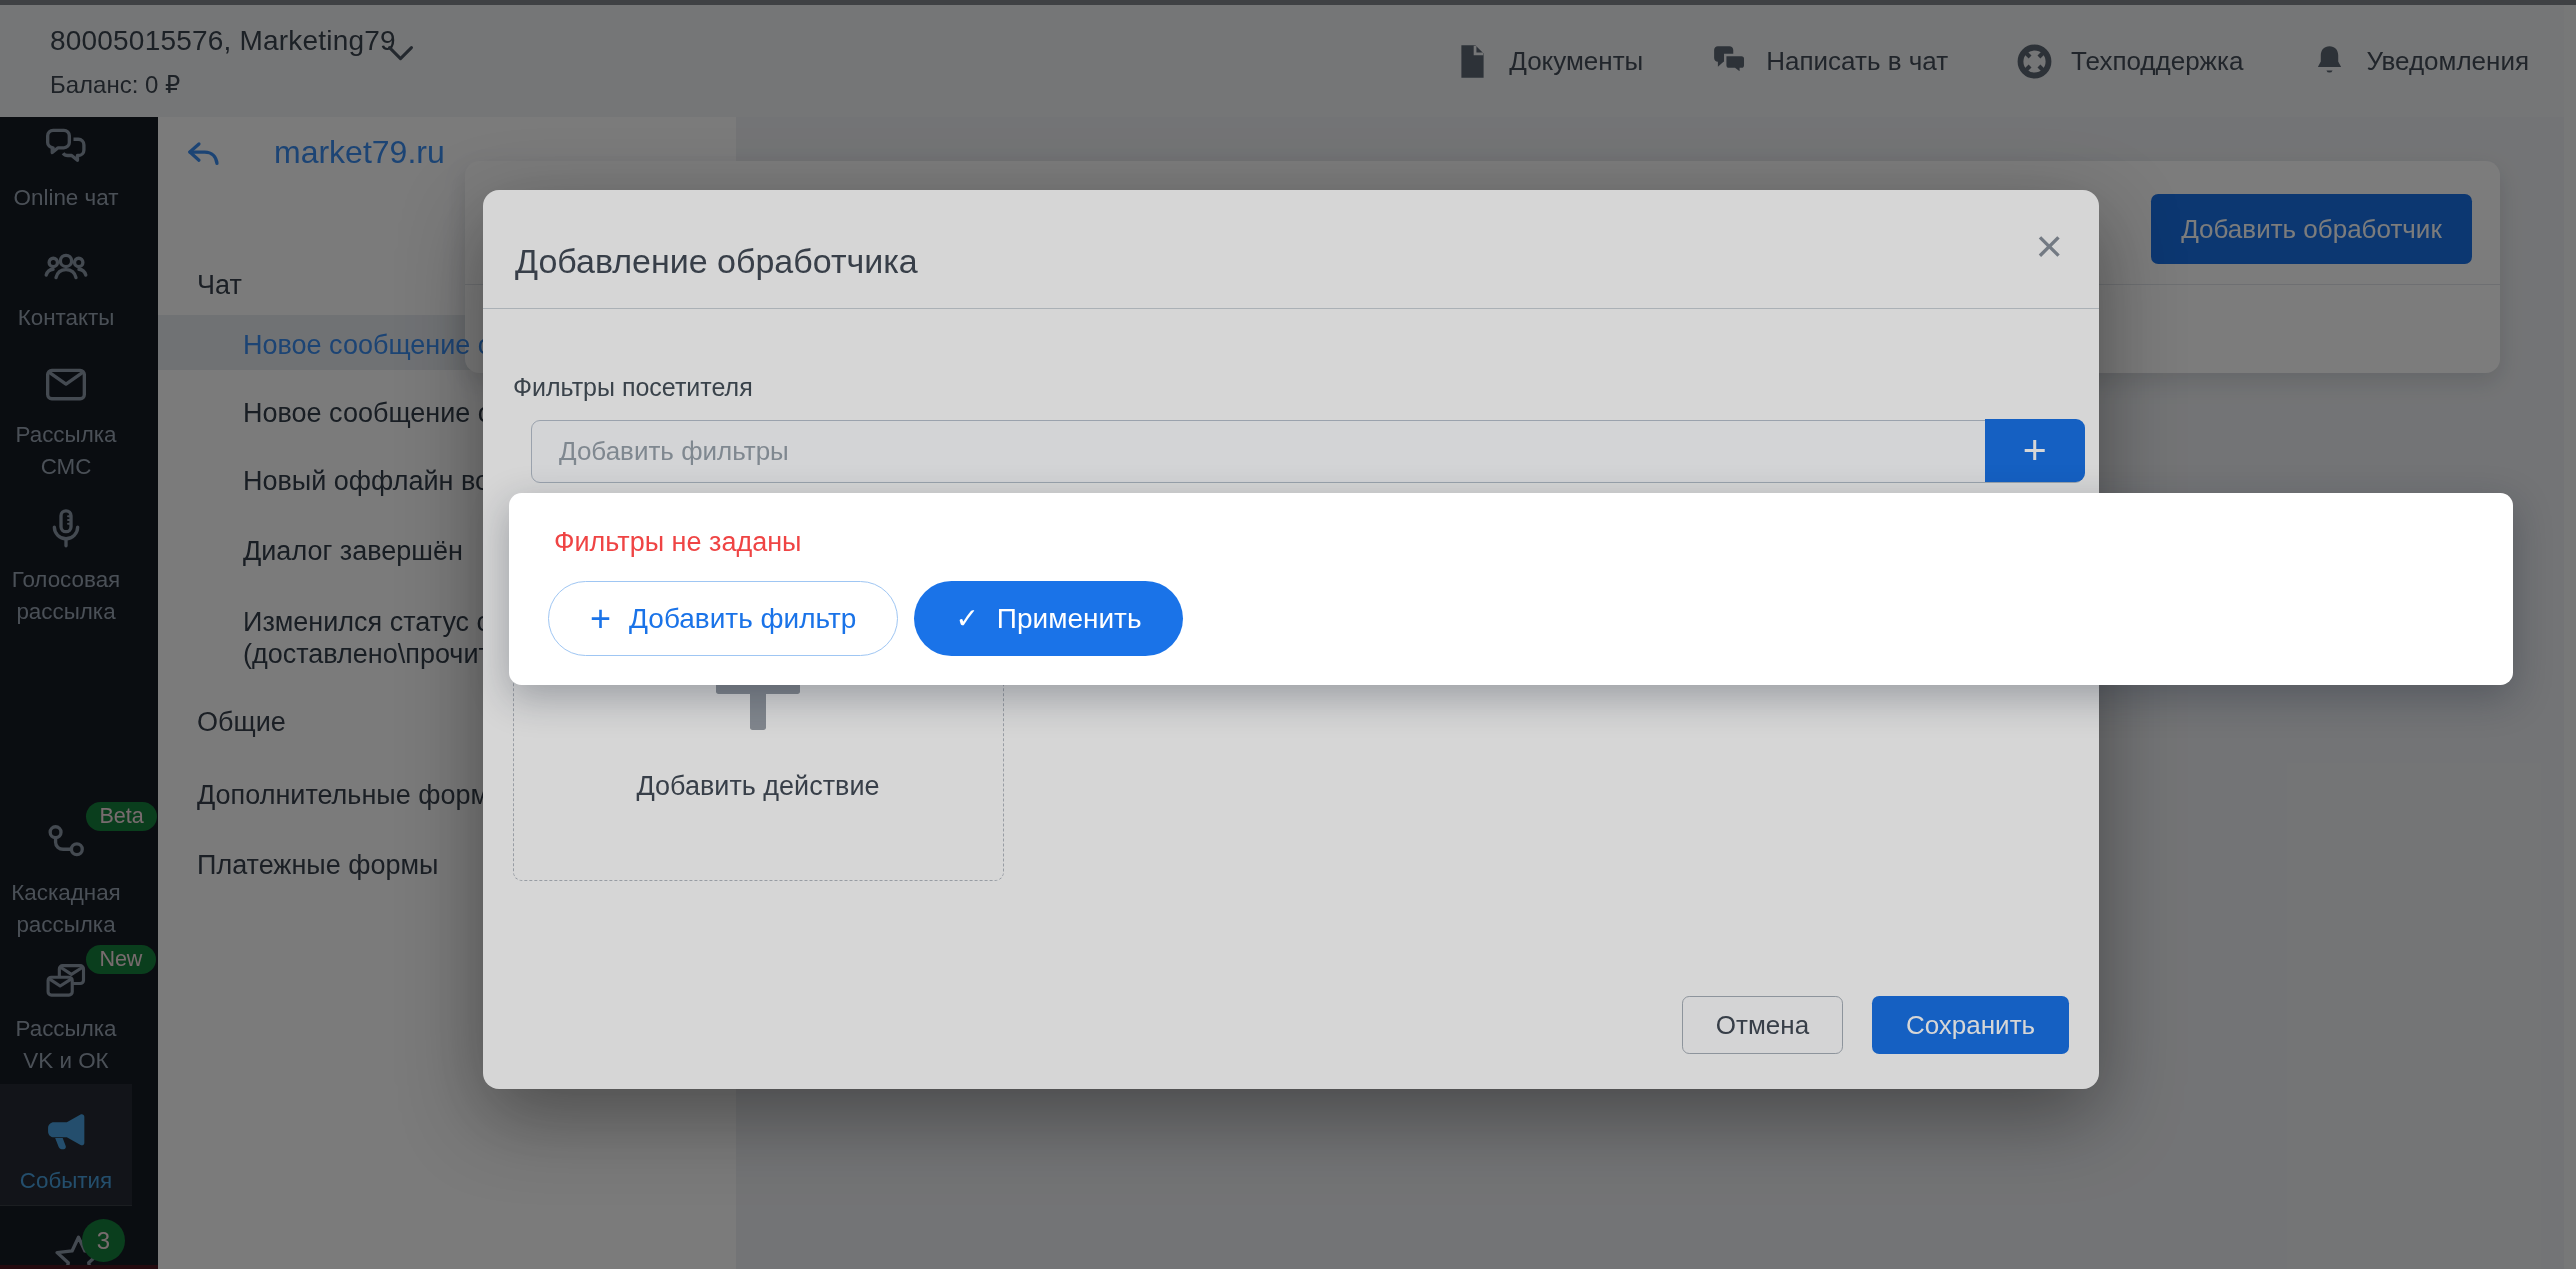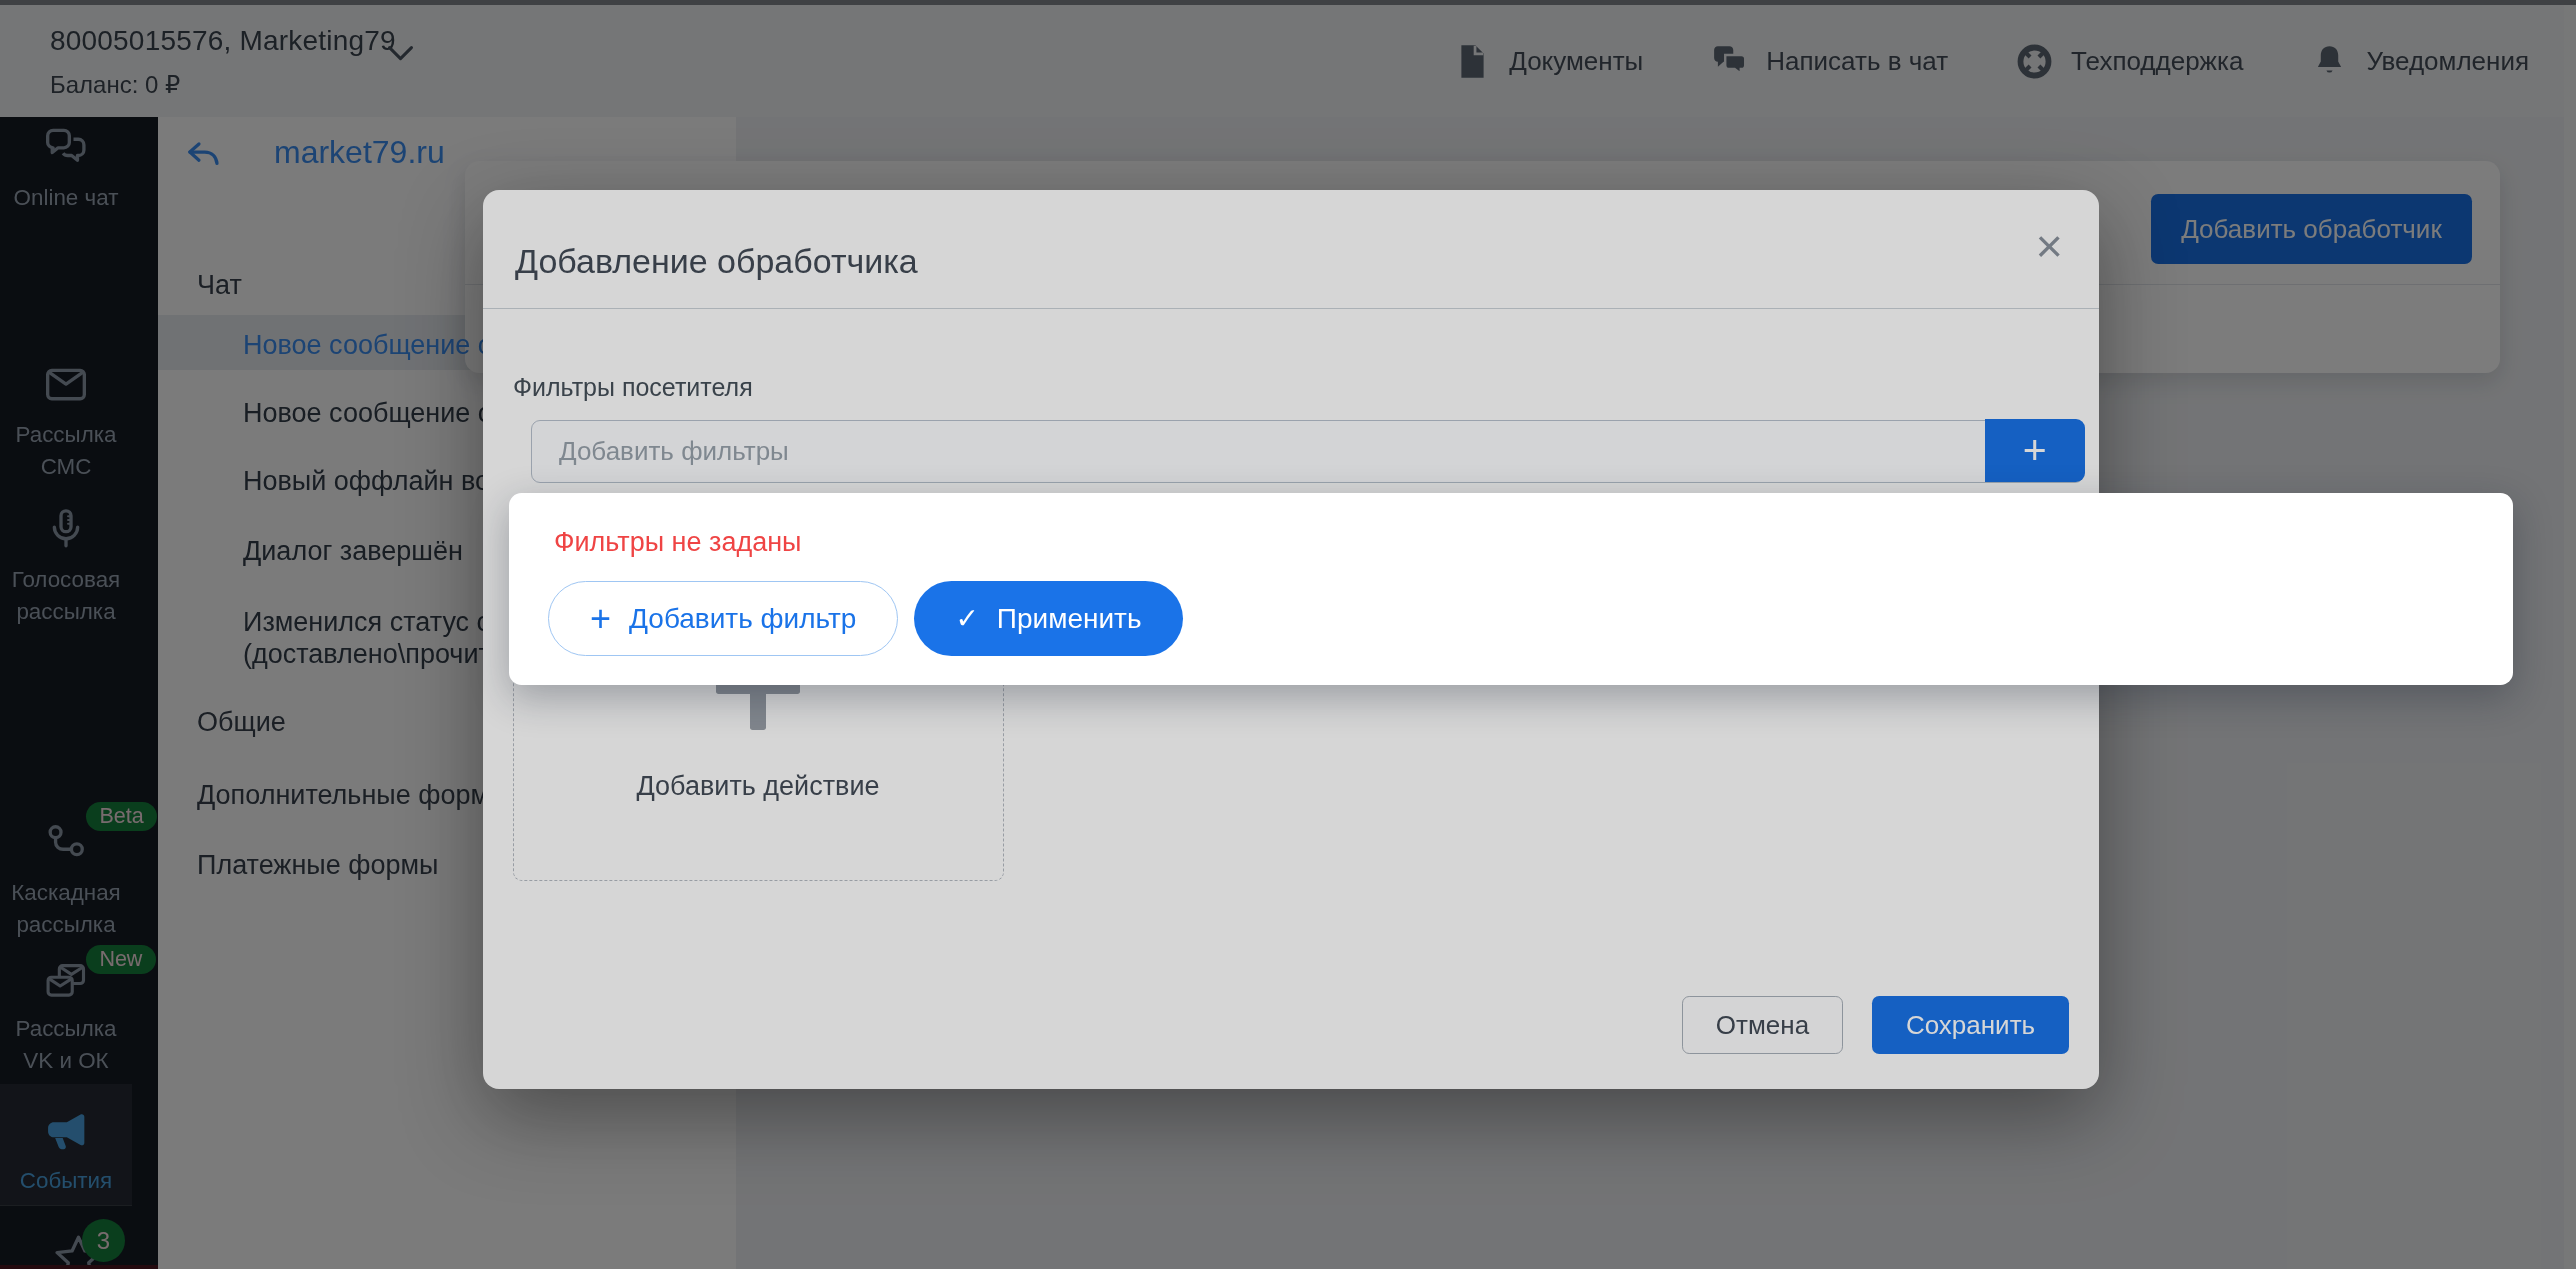--- a/index.html
+++ b/index.html
@@ -158,20 +158,33 @@
     <div class="side-item" style="top:6.3px;">
       <span class="sicon">
         <svg width="50" height="50" viewBox="0 0 24 24" fill="none" stroke="currentColor" stroke-width="1.6" stroke-linejoin="round">
             <path d="M3.2 6.1 C3.2 4.7 4.4 3.5 5.8 3.5 H11 C12.4 3.5 13.6 4.7 13.6 6.1 V9.3 C13.6 10.7 12.4 11.9 11 11.9 H8.2 L5.4 14.2 V11.9 H5.8 C4.4 11.9 3.2 10.7 3.2 9.3 Z"></path>
             <path d="M15.6 7.8 H17.9 C19.4 7.8 20.6 9 20.6 10.5 V12.9 C20.6 14.4 19.4 15.6 17.9 15.6 H17.5 V17.9 L14.7 15.6 H12.8 C11.9 15.6 11.1 15.2 10.6 14.5"></path>
           </svg>
       </span>
       <div class="slabel">Online чат</div>
     </div>
 
+    <div class="side-item" style="top:126px;">
+      <span class="sicon">
+        <svg width="50" height="50" viewBox="0 0 24 24" fill="none" stroke="currentColor" stroke-width="1.6" stroke-linecap="round">
+            <circle cx="12" cy="8.6" r="2.7"></circle>
+            <path d="M7.2 16.6 C7.8 14.2 9.7 12.8 12 12.8 C14.3 12.8 16.2 14.2 16.8 16.6"></path>
+            <circle cx="5.9" cy="9.3" r="2"></circle>
+            <path d="M2.5 15.4 C3 13.7 4.2 12.7 5.8 12.6"></path>
+            <circle cx="18.1" cy="9.3" r="2"></circle>
+            <path d="M21.5 15.4 C21 13.7 19.8 12.7 18.2 12.6"></path>
+          </svg>
+      </span>
+      <div class="slabel">Контакты</div>
+    </div>
 
     <div class="side-item" style="top:243px;">
       <span class="sicon">
         <svg width="50" height="50" viewBox="0 0 24 24" fill="none" stroke="currentColor" stroke-width="1.6" stroke-linejoin="round">
             <rect x="3.2" y="5" width="17.6" height="13.6" rx="2"></rect>
             <path d="M3.8 5.8 L12 11.6 L20.2 5.8"></path>
           </svg>
       </span>
       <div class="slabel">Рассылка СМС</div>
     </div>

